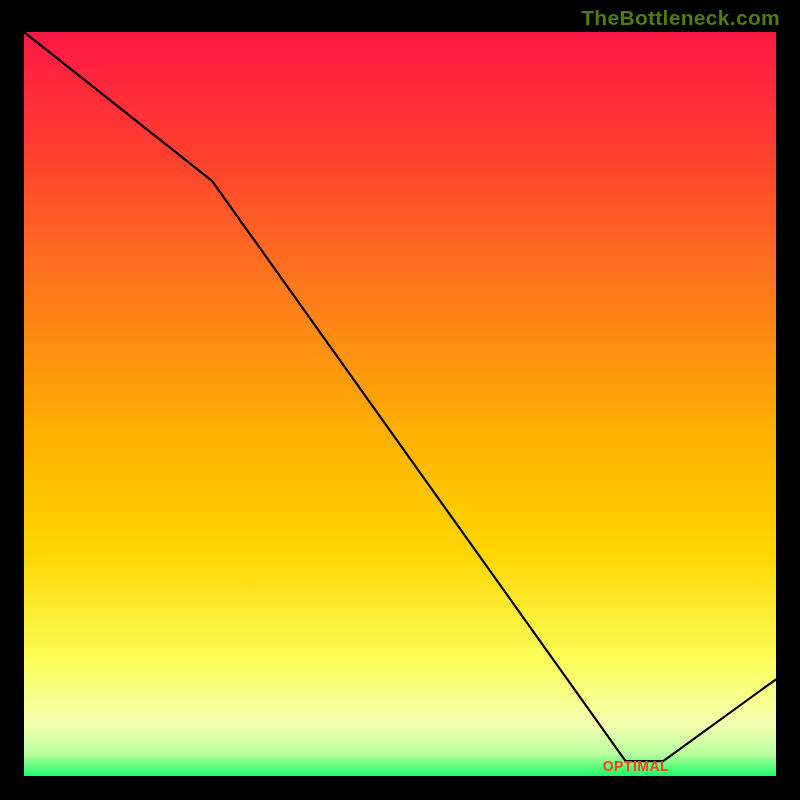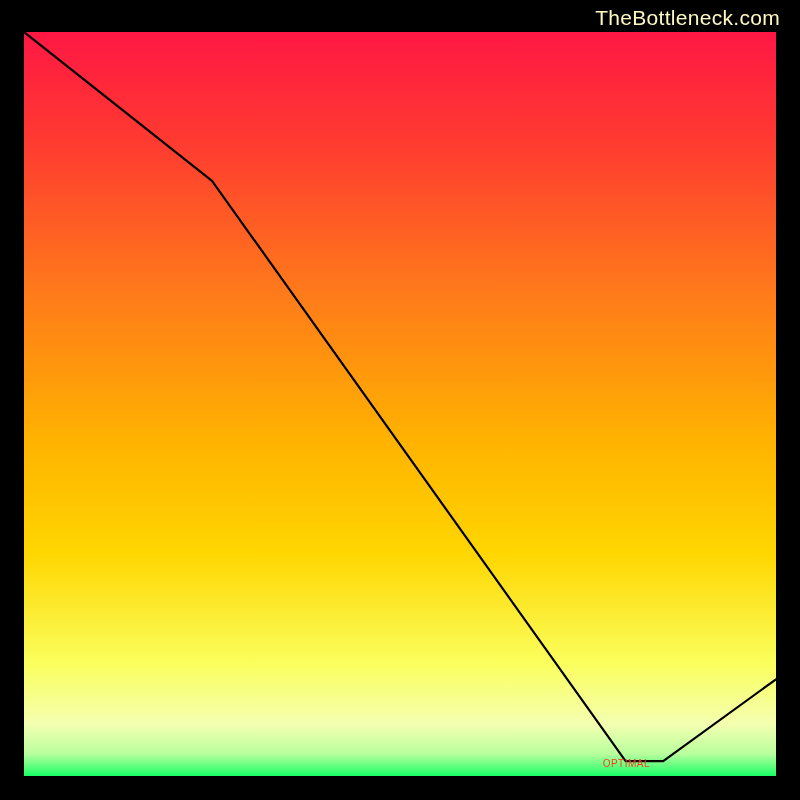--- a/index.html
+++ b/index.html
@@ -14,23 +14,23 @@
   .container {
     position: relative;
     width: 800px;
     height: 800px;
     background: #000;
   }
   .watermark {
     position: absolute;
     top: 6px;
     right: 20px;
-    color: #fef9c3;
+    color: #4d7c0f;
     font-size: 21px;
-    font-weight: 400;
+    font-weight: 700;
     letter-spacing: 0.3px;
   }
   .plot-frame {
     position: absolute;
     left: 22px;
     top: 30px;
     width: 756px;
     height: 748px;
     border: 2px solid #000;
     box-sizing: border-box;
@@ -47,22 +47,22 @@
   .line-overlay {
     position: absolute;
     left: 0;
     top: 0;
     width: 100%;
     height: 100%;
   }
   .optimal-label {
     position: absolute;
     color: #ff3b1f;
-    font-size: 10px;
-    font-weight: 400;
+    font-size: 14px;
+    font-weight: 700;
     letter-spacing: 0.5px;
     transform-origin: left top;
   }
 </style>
 </head>
 <body>
 
 <div class="container">
   <div class="watermark">TheBottleneck.com</div>
 

